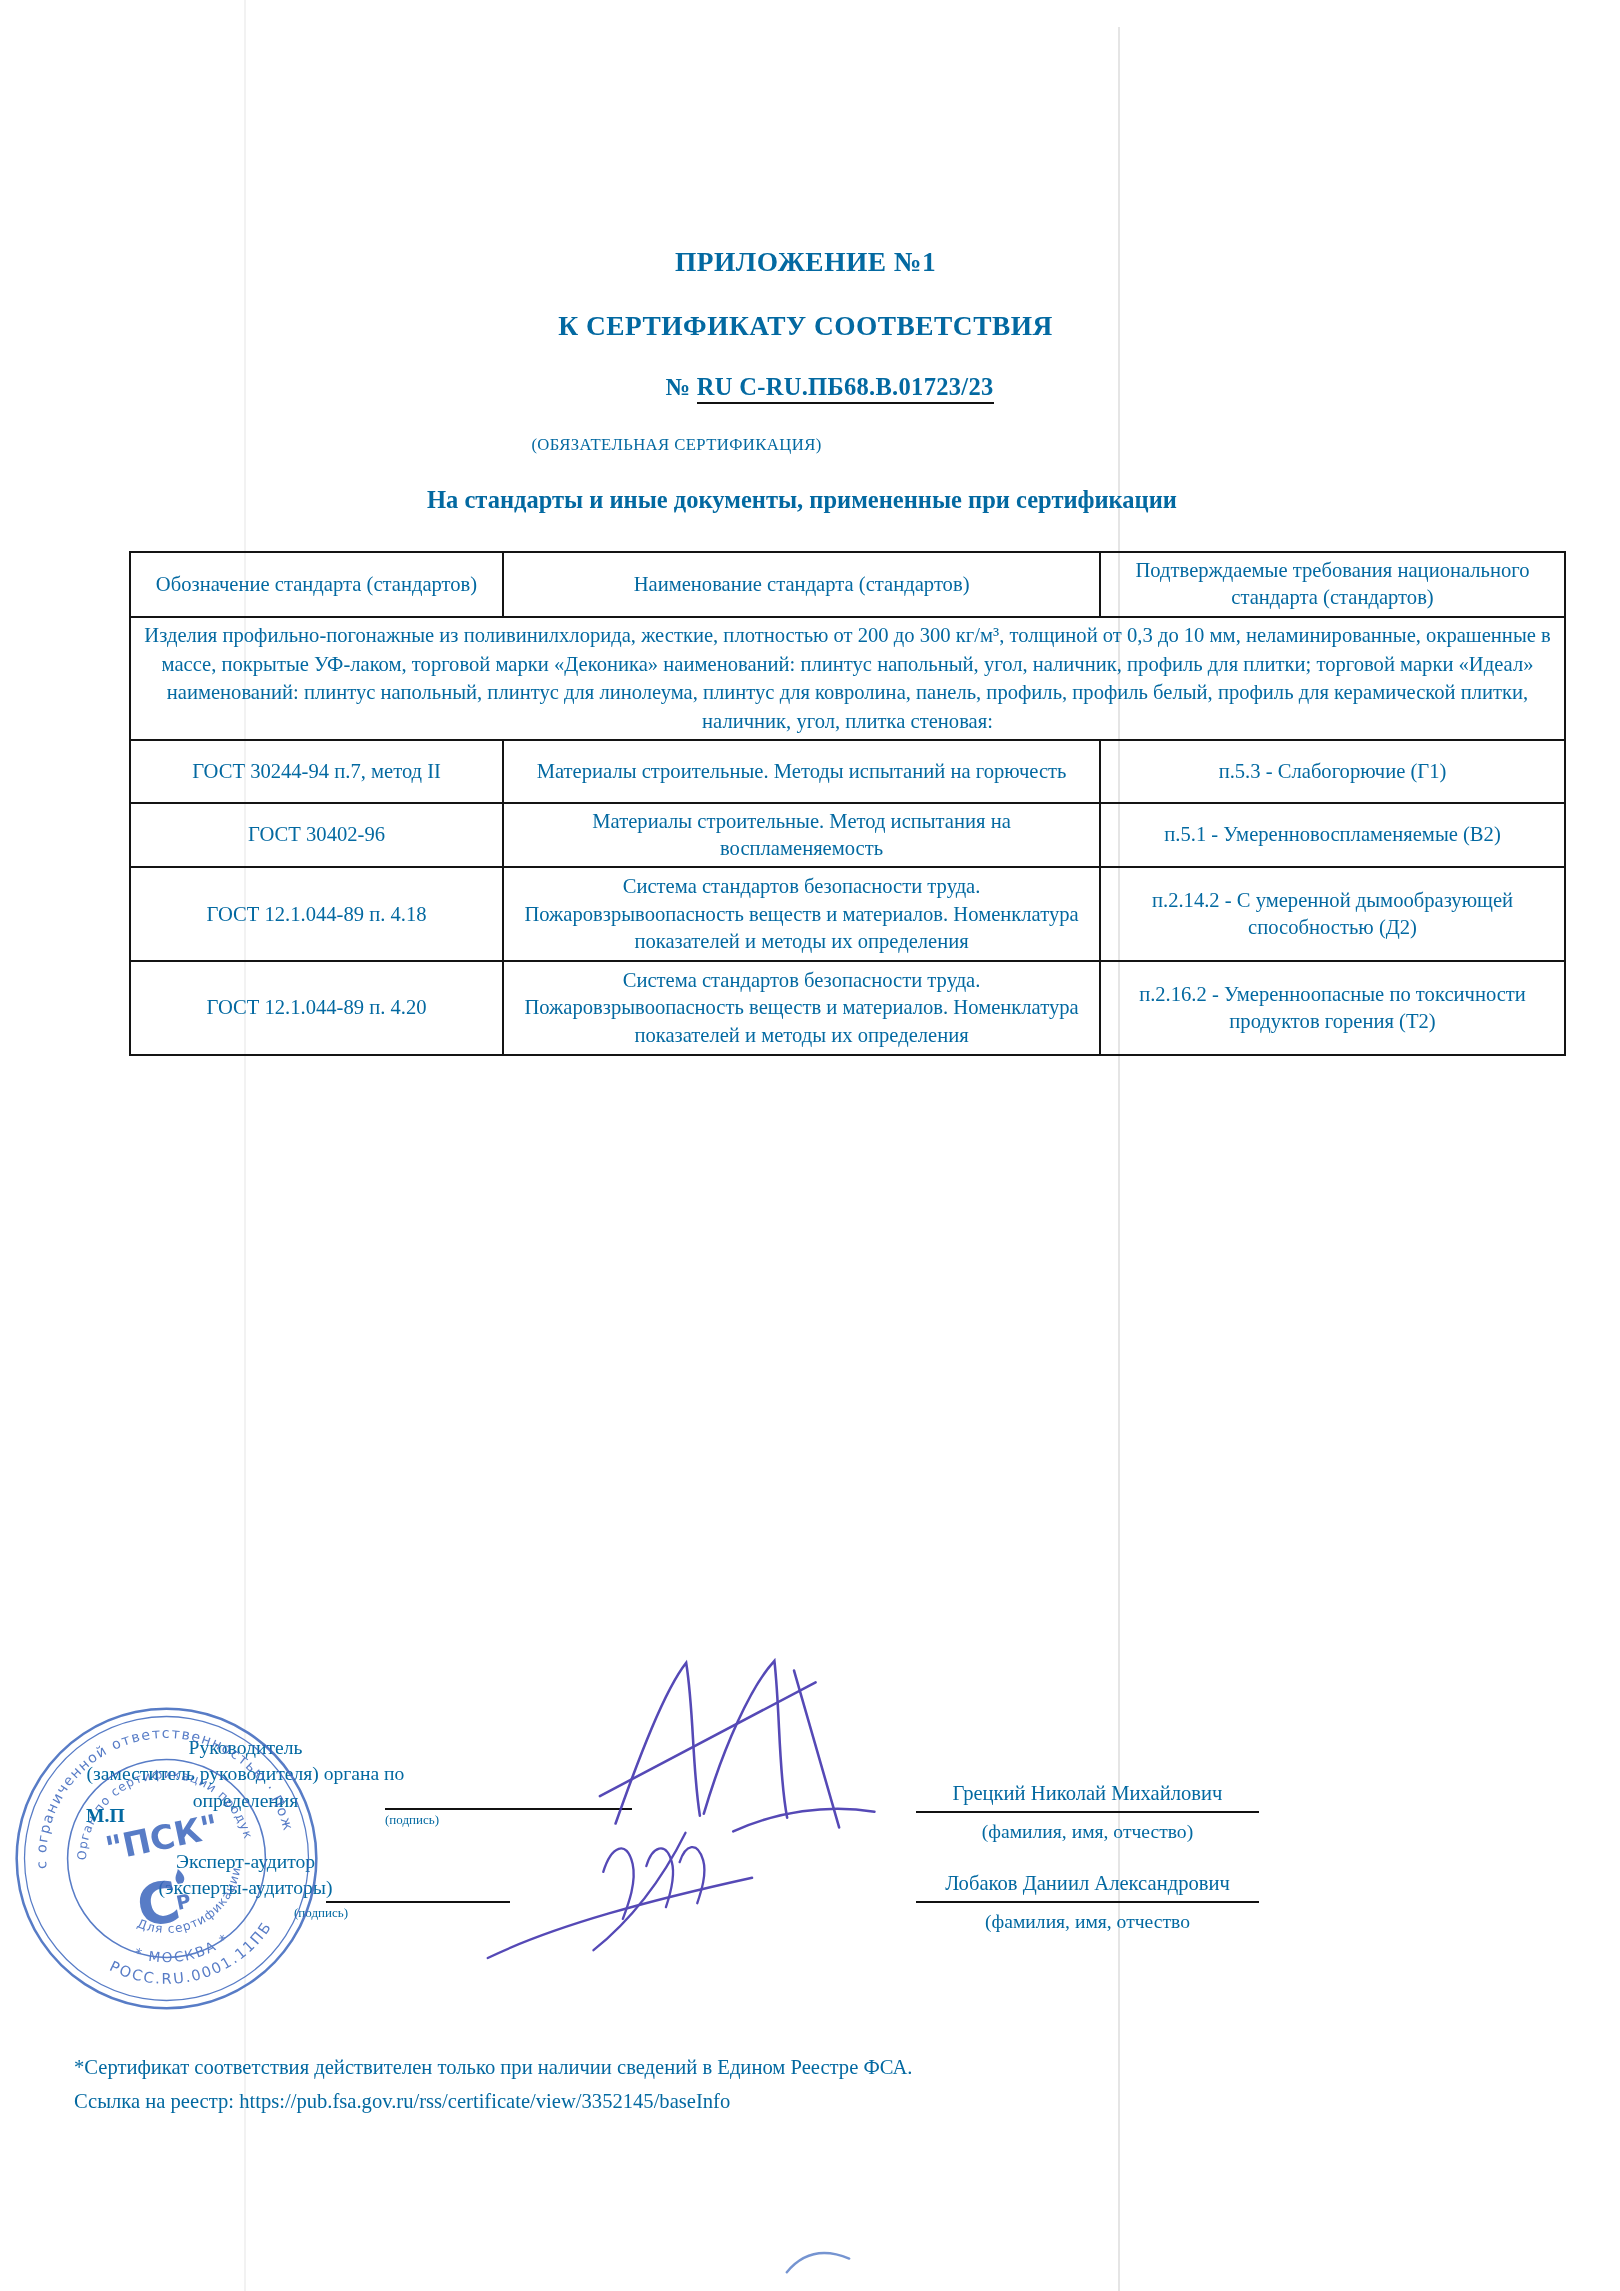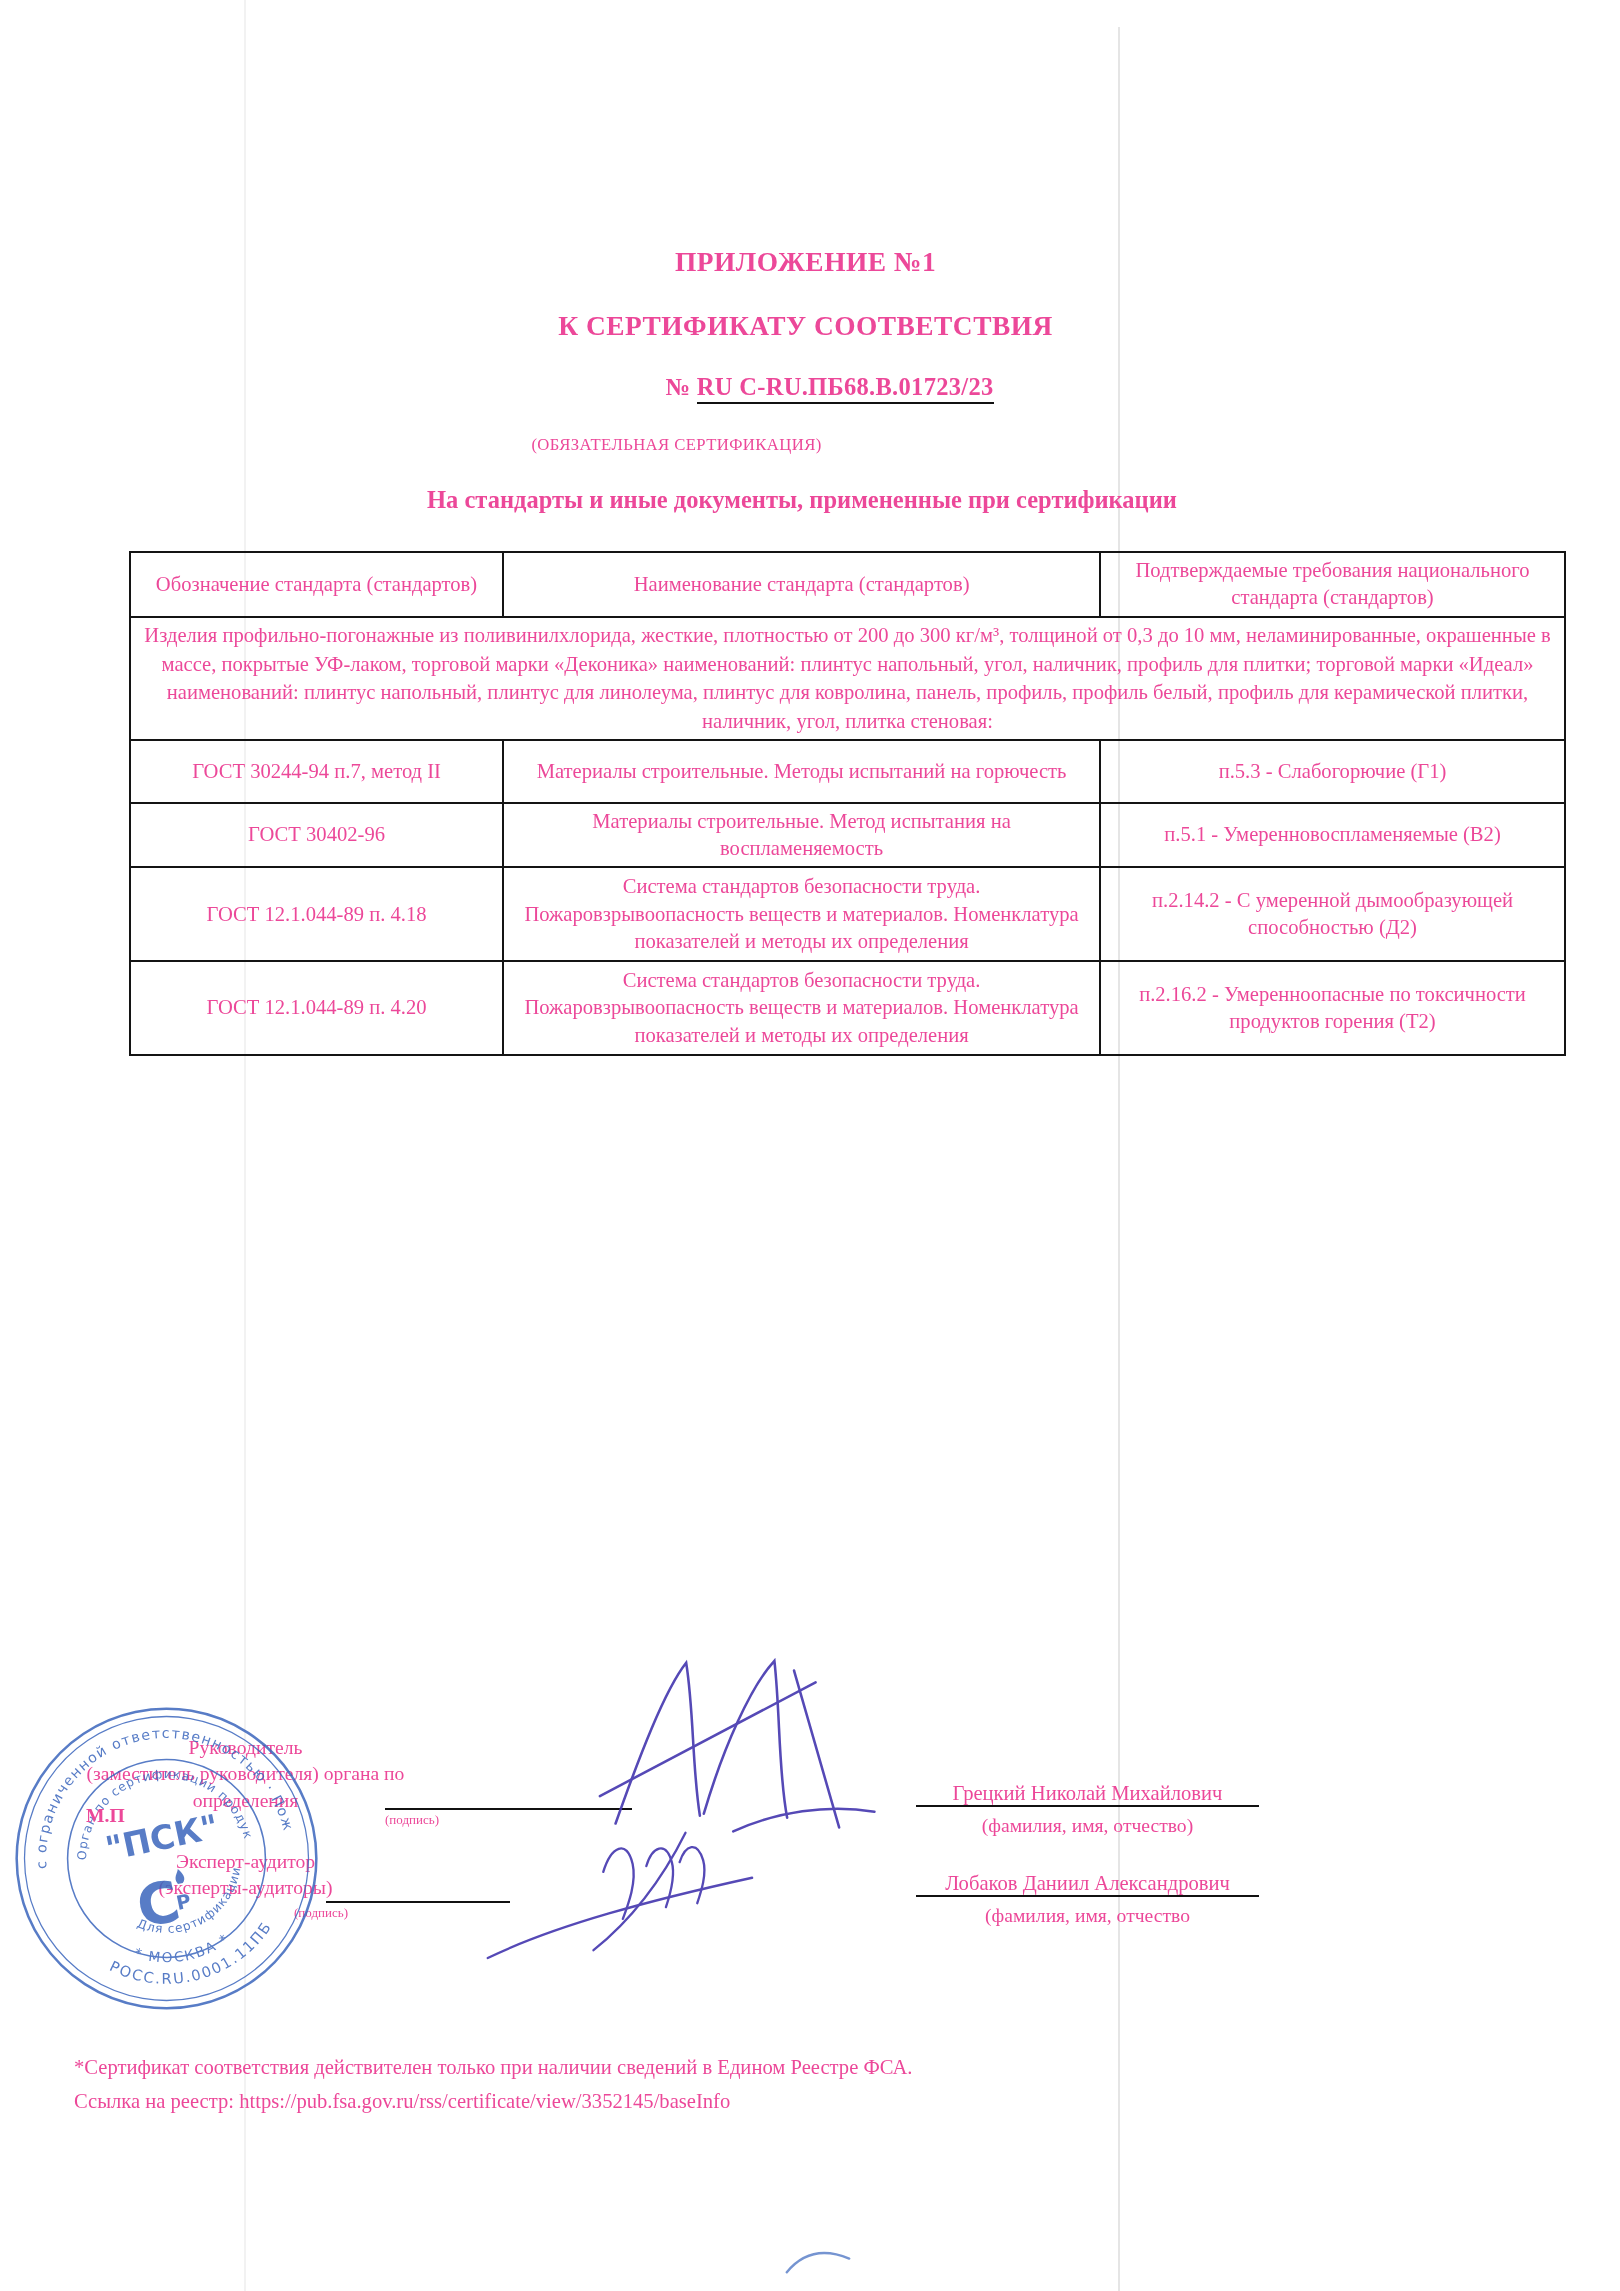--- a/index.html
+++ b/index.html
@@ -1,21 +1,21 @@
 <!DOCTYPE html>
 <html><head>
 <meta charset="utf-8">
 <style>
   html,body{margin:0;padding:0;background:#ffffff;}
   .page{
     position:relative;
     width:1620px;height:2292px;
     background:#ffffff;
     font-family:"Liberation Serif","DejaVu Serif",serif;
-    color:#ec4899;
+    color:#0369a1;
     overflow:hidden;
   }
   
   .fold-left{position:absolute;left:244px;top:0;width:2px;height:2292px;background:rgba(0,0,0,0.05);}
   .fold-right{position:absolute;left:1118px;top:27.4px;width:2px;height:2264px;background:rgba(110,110,110,0.18);}
 
   .center-band{position:absolute;left:0;width:1611px;text-align:center;}
   .t1{top:247px;font-size:27.4px;font-weight:bold;letter-spacing:0.5px;}
   .t2{top:311px;font-size:27.4px;font-weight:bold;letter-spacing:0.5px;}
   .certnum{top:373px;font-size:24.5px;font-weight:bold;letter-spacing:0.3px;margin-left:24px;}
@@ -50,21 +50,21 @@
   .sigline{position:absolute;border-top:2.5px solid #111;}
   .sigline1{left:385px;top:1808px;width:247px;}
   .sigline2{left:326px;top:1901px;width:184px;}
   .siglabel{position:absolute;font-size:13px;text-align:left;}
   .siglabel1{left:385px;top:1812px;width:247px;}
   .siglabel2{left:294px;top:1905px;width:245px;}
 
   .fio-block{position:absolute;left:916px;width:343px;text-align:center;font-size:20.6px;}
   .fio1{top:1782px;}
   .fio2{top:1872px;}
-  .fio-name{border-bottom:2.5px solid #111;padding-bottom:0;}
+  .fio-name{border-bottom:2.5px solid #111;padding-bottom:6px;}
   .fio-caption{font-size:19.6px;padding-top:8px;}
 
   
   .stamp{position:absolute;left:2px;top:1694px;width:329px;height:329px;transform:rotate(-12deg);opacity:.85;z-index:2;}
   .sig-svg{position:absolute;z-index:3;}
   .sig1{left:588px;top:1649px;width:314px;height:201px;}
   .sig2{left:429px;top:1811px;width:421px;height:157px;}
   .bottom-mark{position:absolute;left:779px;top:2243px;width:78px;height:39px;z-index:2;}
 
   .footer-line{position:absolute;left:74px;font-size:20.6px;text-align:right;}

